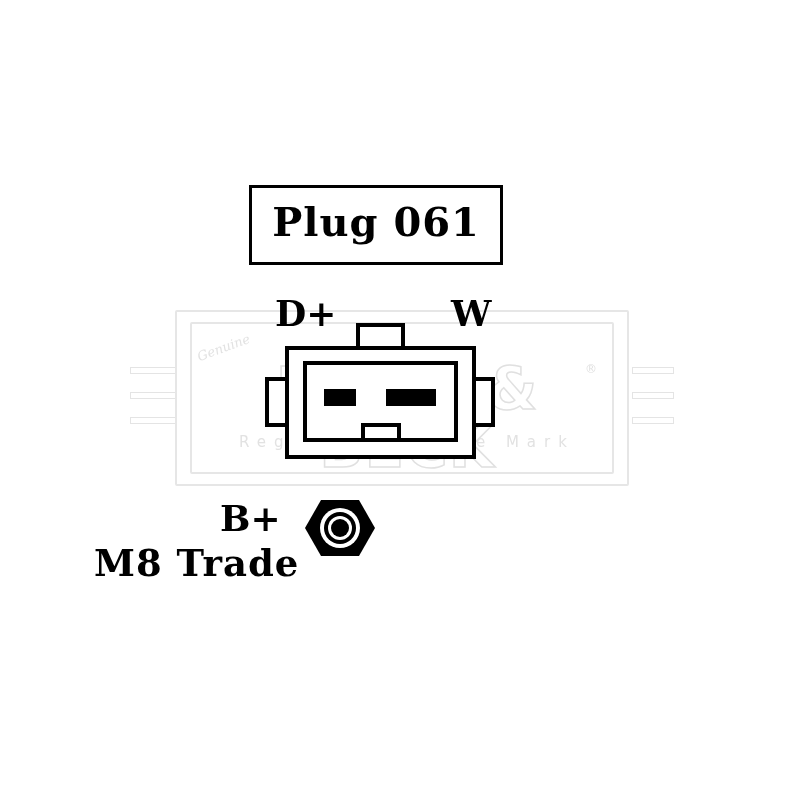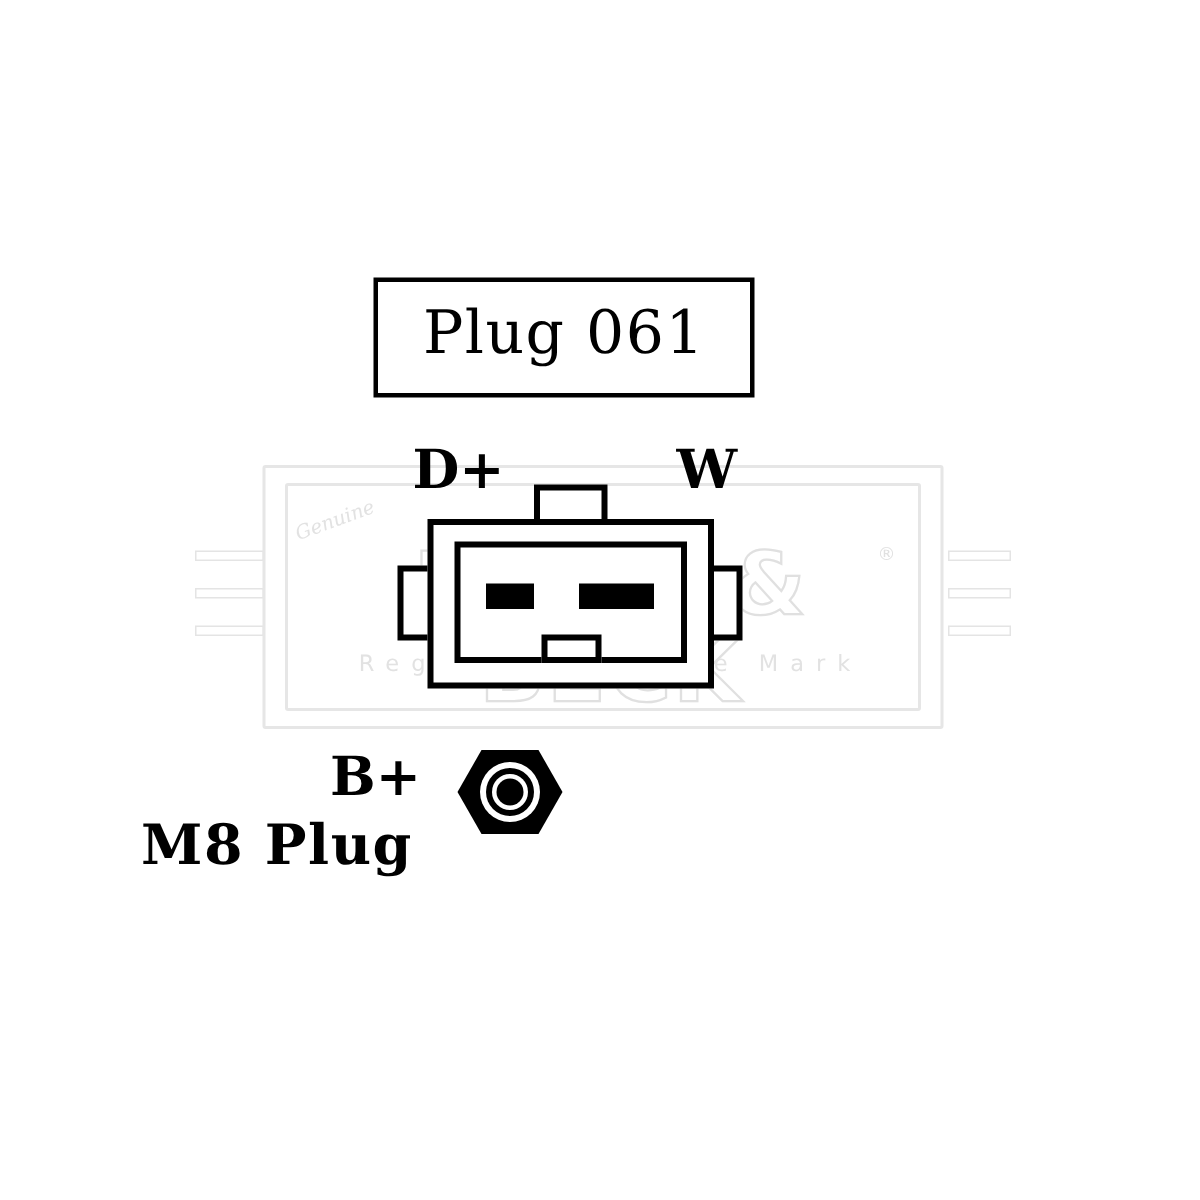--- a/index.html
+++ b/index.html
@@ -5,21 +5,21 @@
   html, body { margin:0; padding:0; background:#ffffff; }
   body { width:800px; height:800px; position:relative; overflow:hidden; font-family:"DejaVu Serif", serif; }
   .abs { position:absolute; }
   .wm-line { position:absolute; height:5px; border:1px solid #e4e4e4; background:#fff; }
   .wm-box { position:absolute; border:2px solid #e6e6e6; border-radius:2px; }
   .wm-brand { position:absolute; left:222px; top:360px; width:370px; text-align:center; font-family:"DejaVu Sans", sans-serif; font-weight:bold; font-size:58px; letter-spacing:1px; color:#fff; -webkit-text-stroke:1.5px #e0e0e0; line-height:1; }
   .wm-reg { position:absolute; left:222px; top:433px; width:370px; text-align:center; font-family:"DejaVu Sans", sans-serif; font-size:15px; letter-spacing:8px; color:#e2e2e2; }
   .wm-genuine { position:absolute; left:196px; top:340px; font-family:"DejaVu Serif", serif; font-style:italic; font-size:13px; color:#e2e2e2; transform:rotate(-20deg); }
   .wm-r { position:absolute; left:585px; top:362px; font-family:"DejaVu Sans", sans-serif; font-size:12px; color:#e0e0e0; }
   .title-box { position:absolute; left:249px; top:185px; width:248px; height:74px; border:3px solid #000; background:#fff; }
-  .title-text { position:absolute; left:0; right:0; top:14px; text-align:center; font-weight:normal; font-size:40px; color:#000; line-height:1; letter-spacing:1px; }
+  .title-text { position:absolute; left:0; right:0; top:14px; text-align:center; font-weight:bold; font-size:40px; color:#000; line-height:1; letter-spacing:1px; }
   .label { position:absolute; font-weight:bold; color:#000; line-height:1; }
   .blk { position:absolute; border:4px solid #000; background:#fff; box-sizing:border-box; }
   .pin { position:absolute; background:#000; }
 </style>
 </head>
 <body>
 
 <div>
   <div class="wm-line" style="left:130px; top:367px; width:44px;"></div>
   <div class="wm-line" style="left:130px; top:392px; width:44px;"></div>
@@ -47,21 +47,21 @@
   <div class="blk" style="left:265px; top:377px; width:26px; height:50px;"></div>
   <div class="blk" style="left:470px; top:377px; width:25px; height:50px;"></div>
   <div class="blk" style="left:285px; top:346px; width:191px; height:113px;"></div>
   <div class="blk" style="left:303px; top:361px; width:155px; height:81px;"></div>
   <div class="pin" style="left:324px; top:389px; width:32px; height:17px;"></div>
   <div class="pin" style="left:386px; top:389px; width:50px; height:17px;"></div>
   <div class="blk" style="left:361px; top:423px; width:40px; height:19px;"></div>
 </div>
 
 <div class="label" style="left:220px; top:500px; font-size:36px;">B+</div>
-<div class="label" style="left:94px; top:545px; font-size:37px; letter-spacing:1px;">M8 Plug</div>
+<div class="label" style="left:94px; top:545px; font-size:37px; letter-spacing:1px;">M8 Trade</div>
 
 <svg class="abs" style="left:303px; top:498px;" width="74" height="60" viewBox="0 0 74 60">
   <polygon points="18,2 56,2 72,30 56,58 18,58 2,30" fill="#000"></polygon>
   <circle cx="37" cy="30" r="20" fill="#fff"></circle>
   <circle cx="37" cy="30" r="16" fill="#000"></circle>
   <circle cx="37" cy="30" r="12" fill="#fff"></circle>
   <circle cx="37" cy="30" r="9" fill="#000"></circle>
 </svg>
 
 </body></html>

